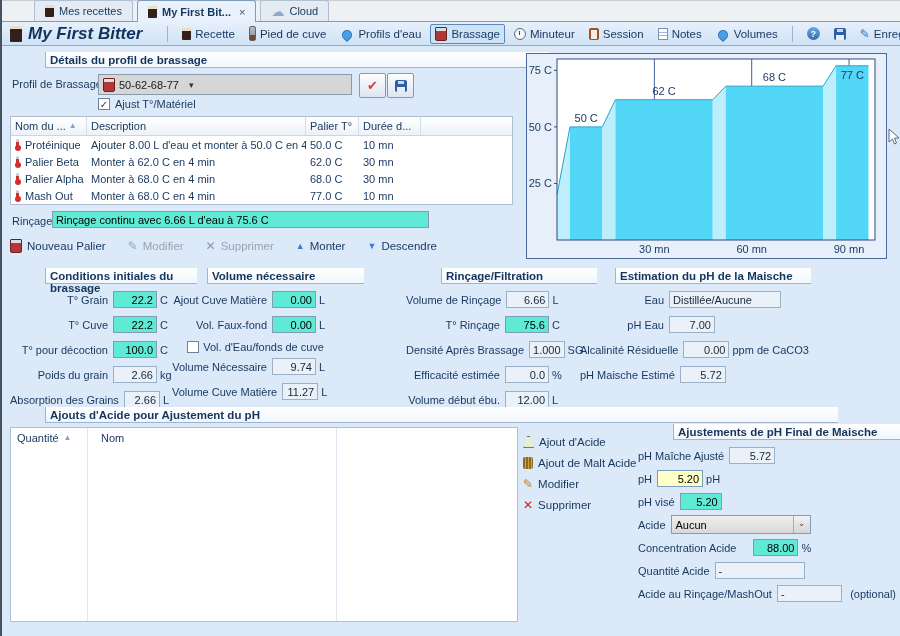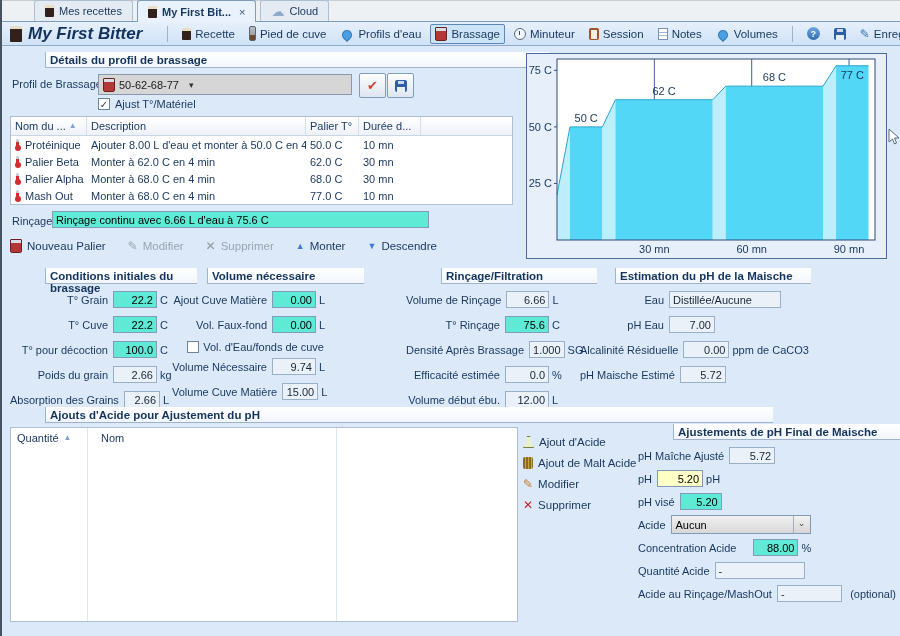--- a/index.html
+++ b/index.html
@@ -376,21 +376,21 @@
           <span class="lbl">Vol. d'Eau/fonds de cuve</span>
         </span>
       </div>
       <div class="frow">
           <span class="lbl">Volume Nécessaire</span>
           <span class="fld ro" style="width:44px">9.74</span>
           <span class="unit" style="width:10px">L</span>
         </div>
       <div class="frow">
           <span class="lbl">Volume Cuve Matière</span>
-          <span class="fld ro" style="width:44px">15.00</span>
+          <span class="fld ro" style="width:44px">11.27</span>
           <span class="unit" style="width:10px">L</span>
         </div>
     </div>
   </div>
 
   <div class="sect" style="left:404px;top:268px;width:160px;">
     <div class="secth" style="position:relative;left:0;top:0;width:156px;"><span>Rinçage/Filtration</span></div>
     <div style="margin-top:6px;">
       <div class="frow">
           <span class="lbl">Volume de Rinçage</span>
@@ -436,21 +436,21 @@
           <span class="fld ro" style="width:46px">0.00</span>
           <span class="unit">ppm de CaCO3</span>
         </div>
       <div class="frow">
           <span class="lbl" style="flex:0 0 84px">pH Maische Estimé</span>
           <span class="fld ro" style="width:46px">5.72</span>
         </div>
     </div>
   </div>
 
-  <div class="secth" style="left:8px;top:407px;width:728px;">
+  <div class="secth" style="left:8px;top:407px;width:793px;">
     <span>Ajouts d'Acide pour Ajustement du pH</span>
   </div>
 
   <div class="atable">
     <div class="at-col" style="left:0;width:76px;"></div>
     <div class="at-col" style="left:77px;width:248px;"></div>
     <div class="at-h" style="left:0;">
       <span>Quantité</span>
       <span class="ic-sort"></span>
     </div>

